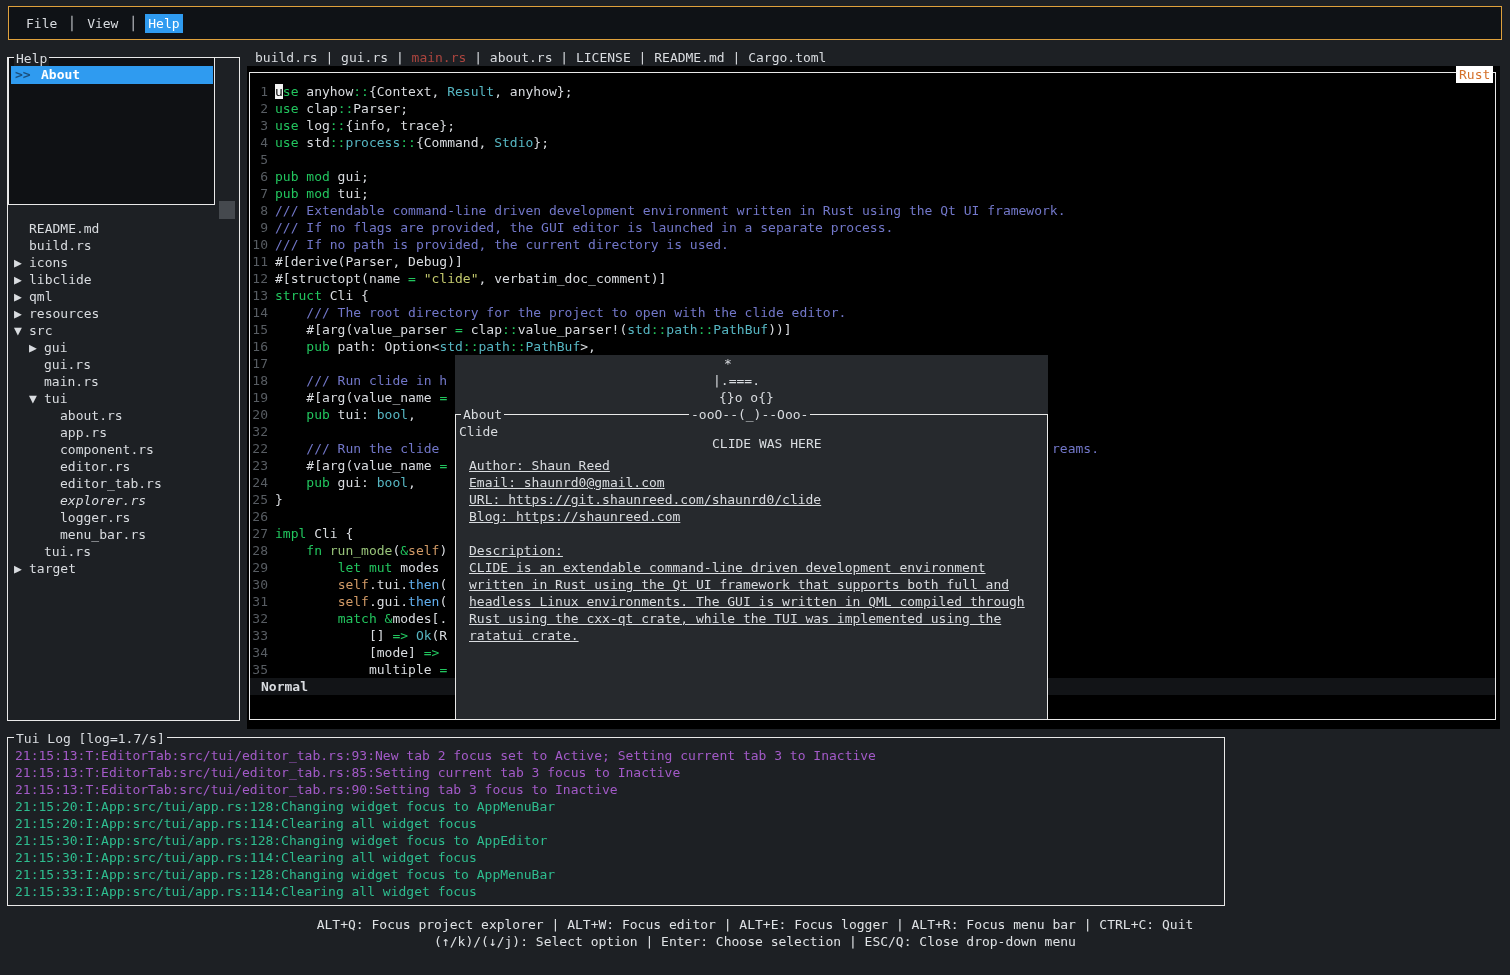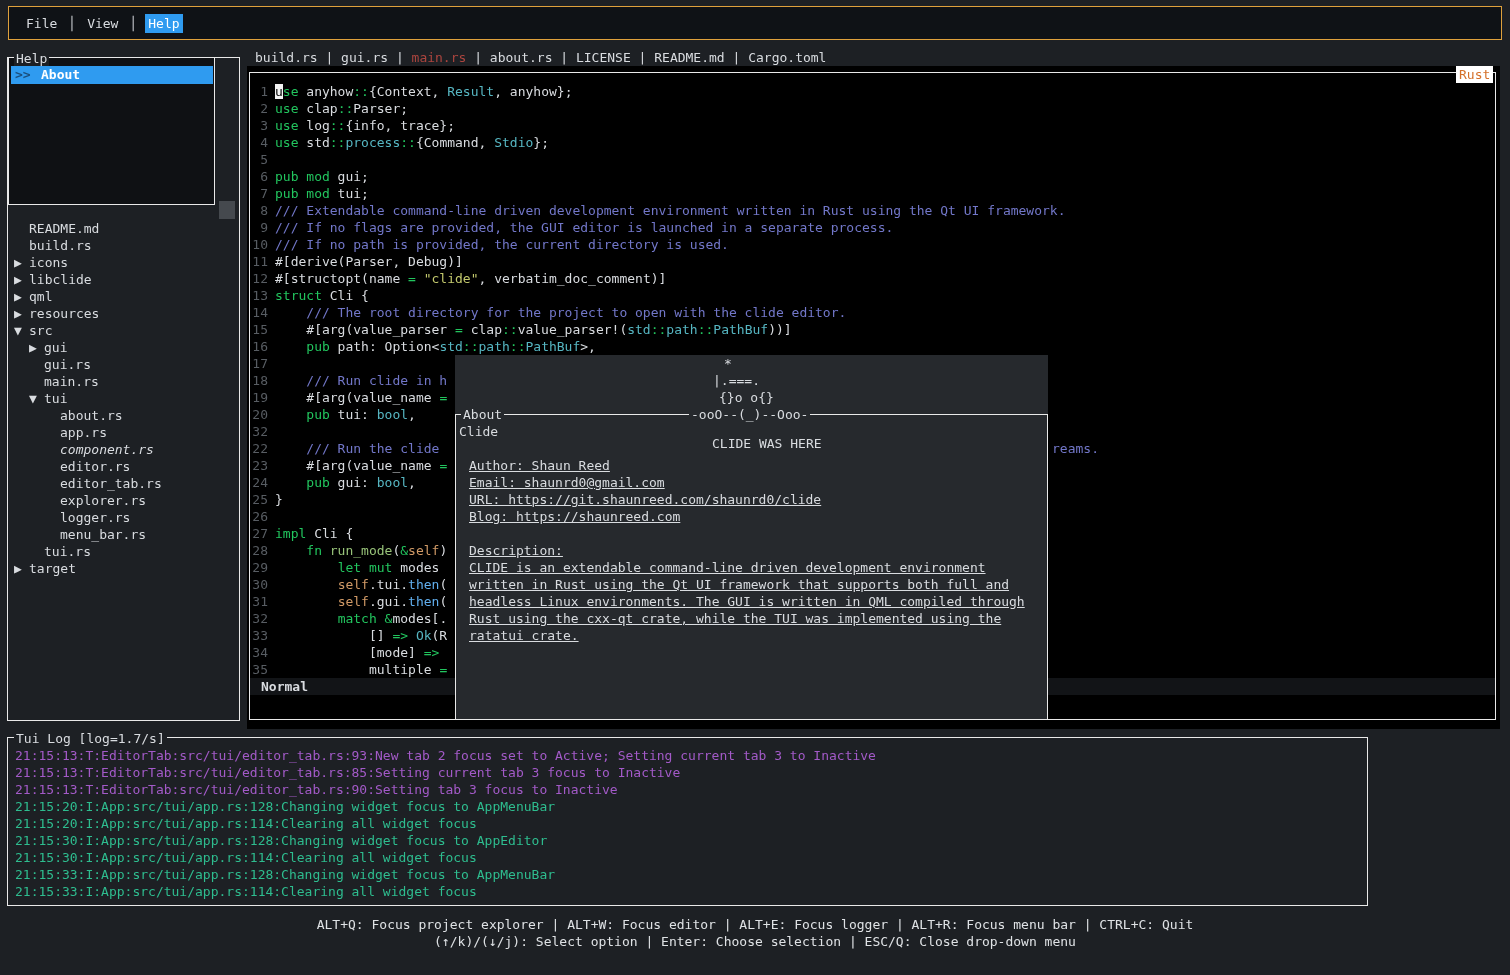--- a/index.html
+++ b/index.html
@@ -51,21 +51,21 @@
   #popup { left:455px; top:355px; width:593px; height:365px; background:#26292d; z-index:10; }
   #popup-frame { position:absolute; left:0; top:59px; width:593px; height:306px; border:1px solid #e9e9e9; }
   .art { position:absolute; white-space:pre; }
   #popup-title { position:absolute; top:51px; left:6px; background:#26292d; padding:0 2px; }
   #popup-hands { position:absolute; top:51px; left:234px; background:#26292d; padding:0 2px; white-space:pre; }
   #banner-left { position:absolute; top:68px; left:4px; }
   #banner-right { position:absolute; top:80px; left:237px;margin-left:20px; }
   .pline { position:absolute; left:14px; height:17px; white-space:pre;text-decoration:underline; }
 
   
-  #logpanel { left:7px; top:737px; width:1361px; height:169px; border:1px solid #e9e9e9; }
+  #logpanel { left:7px; top:737px; width:1218px; height:169px; border:1px solid #e9e9e9; }
   #log-title { position:absolute; top:-8px; left:6px; background:#1d2024; padding:0 2px; }
   .lrow { position:absolute; left:7px; height:17px; white-space:pre; }
   .lrow.trace { color:#a35ac8; }
   .lrow.info { color:#2ebd8f; }
 
   
   .statusline { left:0; width:1510px; text-align:center; white-space:pre; color:#dfe2e5; }
 </style>
 </head>
 <body>
@@ -131,24 +131,24 @@
     <div class="fitem" style="top: 213px; left: 0px; width: 231px;"><span class="arrow" style="left: 6px;">▶</span><span class="flabel" style="left: 21px;">libclide</span></div>
     <div class="fitem" style="top: 230px; left: 0px; width: 231px;"><span class="arrow" style="left: 6px;">▶</span><span class="flabel" style="left: 21px;">qml</span></div>
     <div class="fitem" style="top: 247px; left: 0px; width: 231px;"><span class="arrow" style="left: 6px;">▶</span><span class="flabel" style="left: 21px;">resources</span></div>
     <div class="fitem" style="top: 264px; left: 0px; width: 231px;"><span class="arrow" style="left: 6px;">▼</span><span class="flabel" style="left: 21px;">src</span></div>
     <div class="fitem" style="top: 281px; left: 0px; width: 231px;"><span class="arrow" style="left: 21px;">▶</span><span class="flabel" style="left: 36px;">gui</span></div>
     <div class="fitem" style="top: 298px; left: 0px; width: 231px;"><span class="flabel" style="left: 36px;">gui.rs</span></div>
     <div class="fitem" style="top: 315px; left: 0px; width: 231px;"><span class="flabel" style="left: 36px;">main.rs</span></div>
     <div class="fitem" style="top: 332px; left: 0px; width: 231px;"><span class="arrow" style="left: 21px;">▼</span><span class="flabel" style="left: 36px;">tui</span></div>
     <div class="fitem" style="top: 349px; left: 0px; width: 231px;"><span class="flabel" style="left: 52px;">about.rs</span></div>
     <div class="fitem" style="top: 366px; left: 0px; width: 231px;"><span class="flabel" style="left: 52px;">app.rs</span></div>
-    <div class="fitem" style="top: 383px; left: 0px; width: 231px;"><span class="flabel" style="left: 52px; font-style: italic;">component.rs</span></div>
+    <div class="fitem" style="top: 383px; left: 0px; width: 231px;"><span class="flabel" style="left: 52px;">component.rs</span></div>
     <div class="fitem" style="top: 400px; left: 0px; width: 231px;"><span class="flabel" style="left: 52px;">editor.rs</span></div>
     <div class="fitem" style="top: 417px; left: 0px; width: 231px;"><span class="flabel" style="left: 52px;">editor_tab.rs</span></div>
-    <div class="fitem" style="top: 434px; left: 0px; width: 231px;"><span class="flabel" style="left: 52px;">explorer.rs</span></div>
+    <div class="fitem" style="top: 434px; left: 0px; width: 231px; font-style: italic;"><span class="flabel" style="left: 52px;">explorer.rs</span></div>
     <div class="fitem" style="top: 451px; left: 0px; width: 231px;"><span class="flabel" style="left: 52px;">logger.rs</span></div>
     <div class="fitem" style="top: 468px; left: 0px; width: 231px;"><span class="flabel" style="left: 52px;">menu_bar.rs</span></div>
     <div class="fitem" style="top: 485px; left: 0px; width: 231px;"><span class="flabel" style="left: 36px;">tui.rs</span></div>
     <div class="fitem" style="top: 502px; left: 0px; width: 231px;"><span class="arrow" style="left: 6px;">▶</span><span class="flabel" style="left: 21px;">target</span></div>
   </div>
 
 <div id="dropdown" class="abs">
   <div id="dropdown-title">Help</div>
 <div class="drow"><span class="chev">&gt;&gt;</span><span class="dlabel">About</span></div>
   </div>

